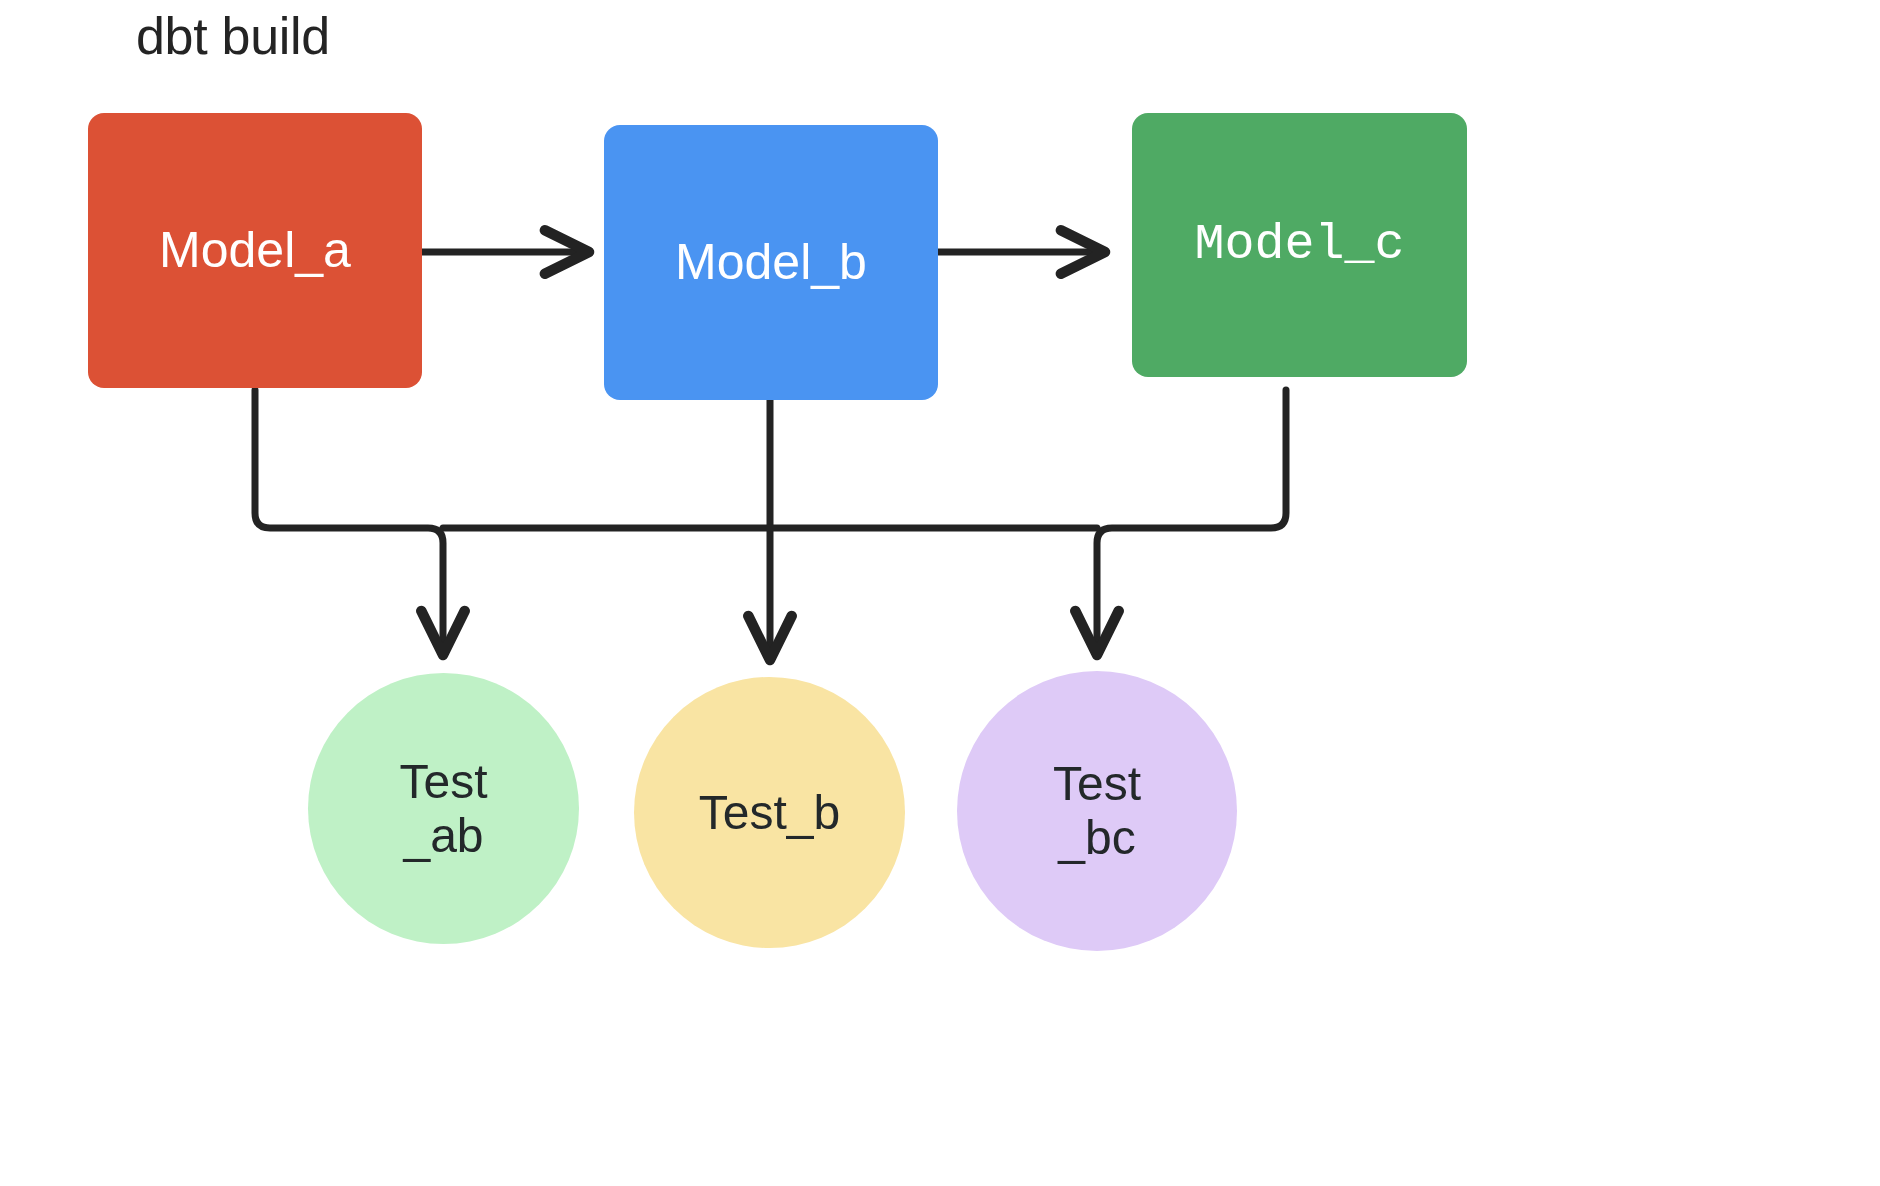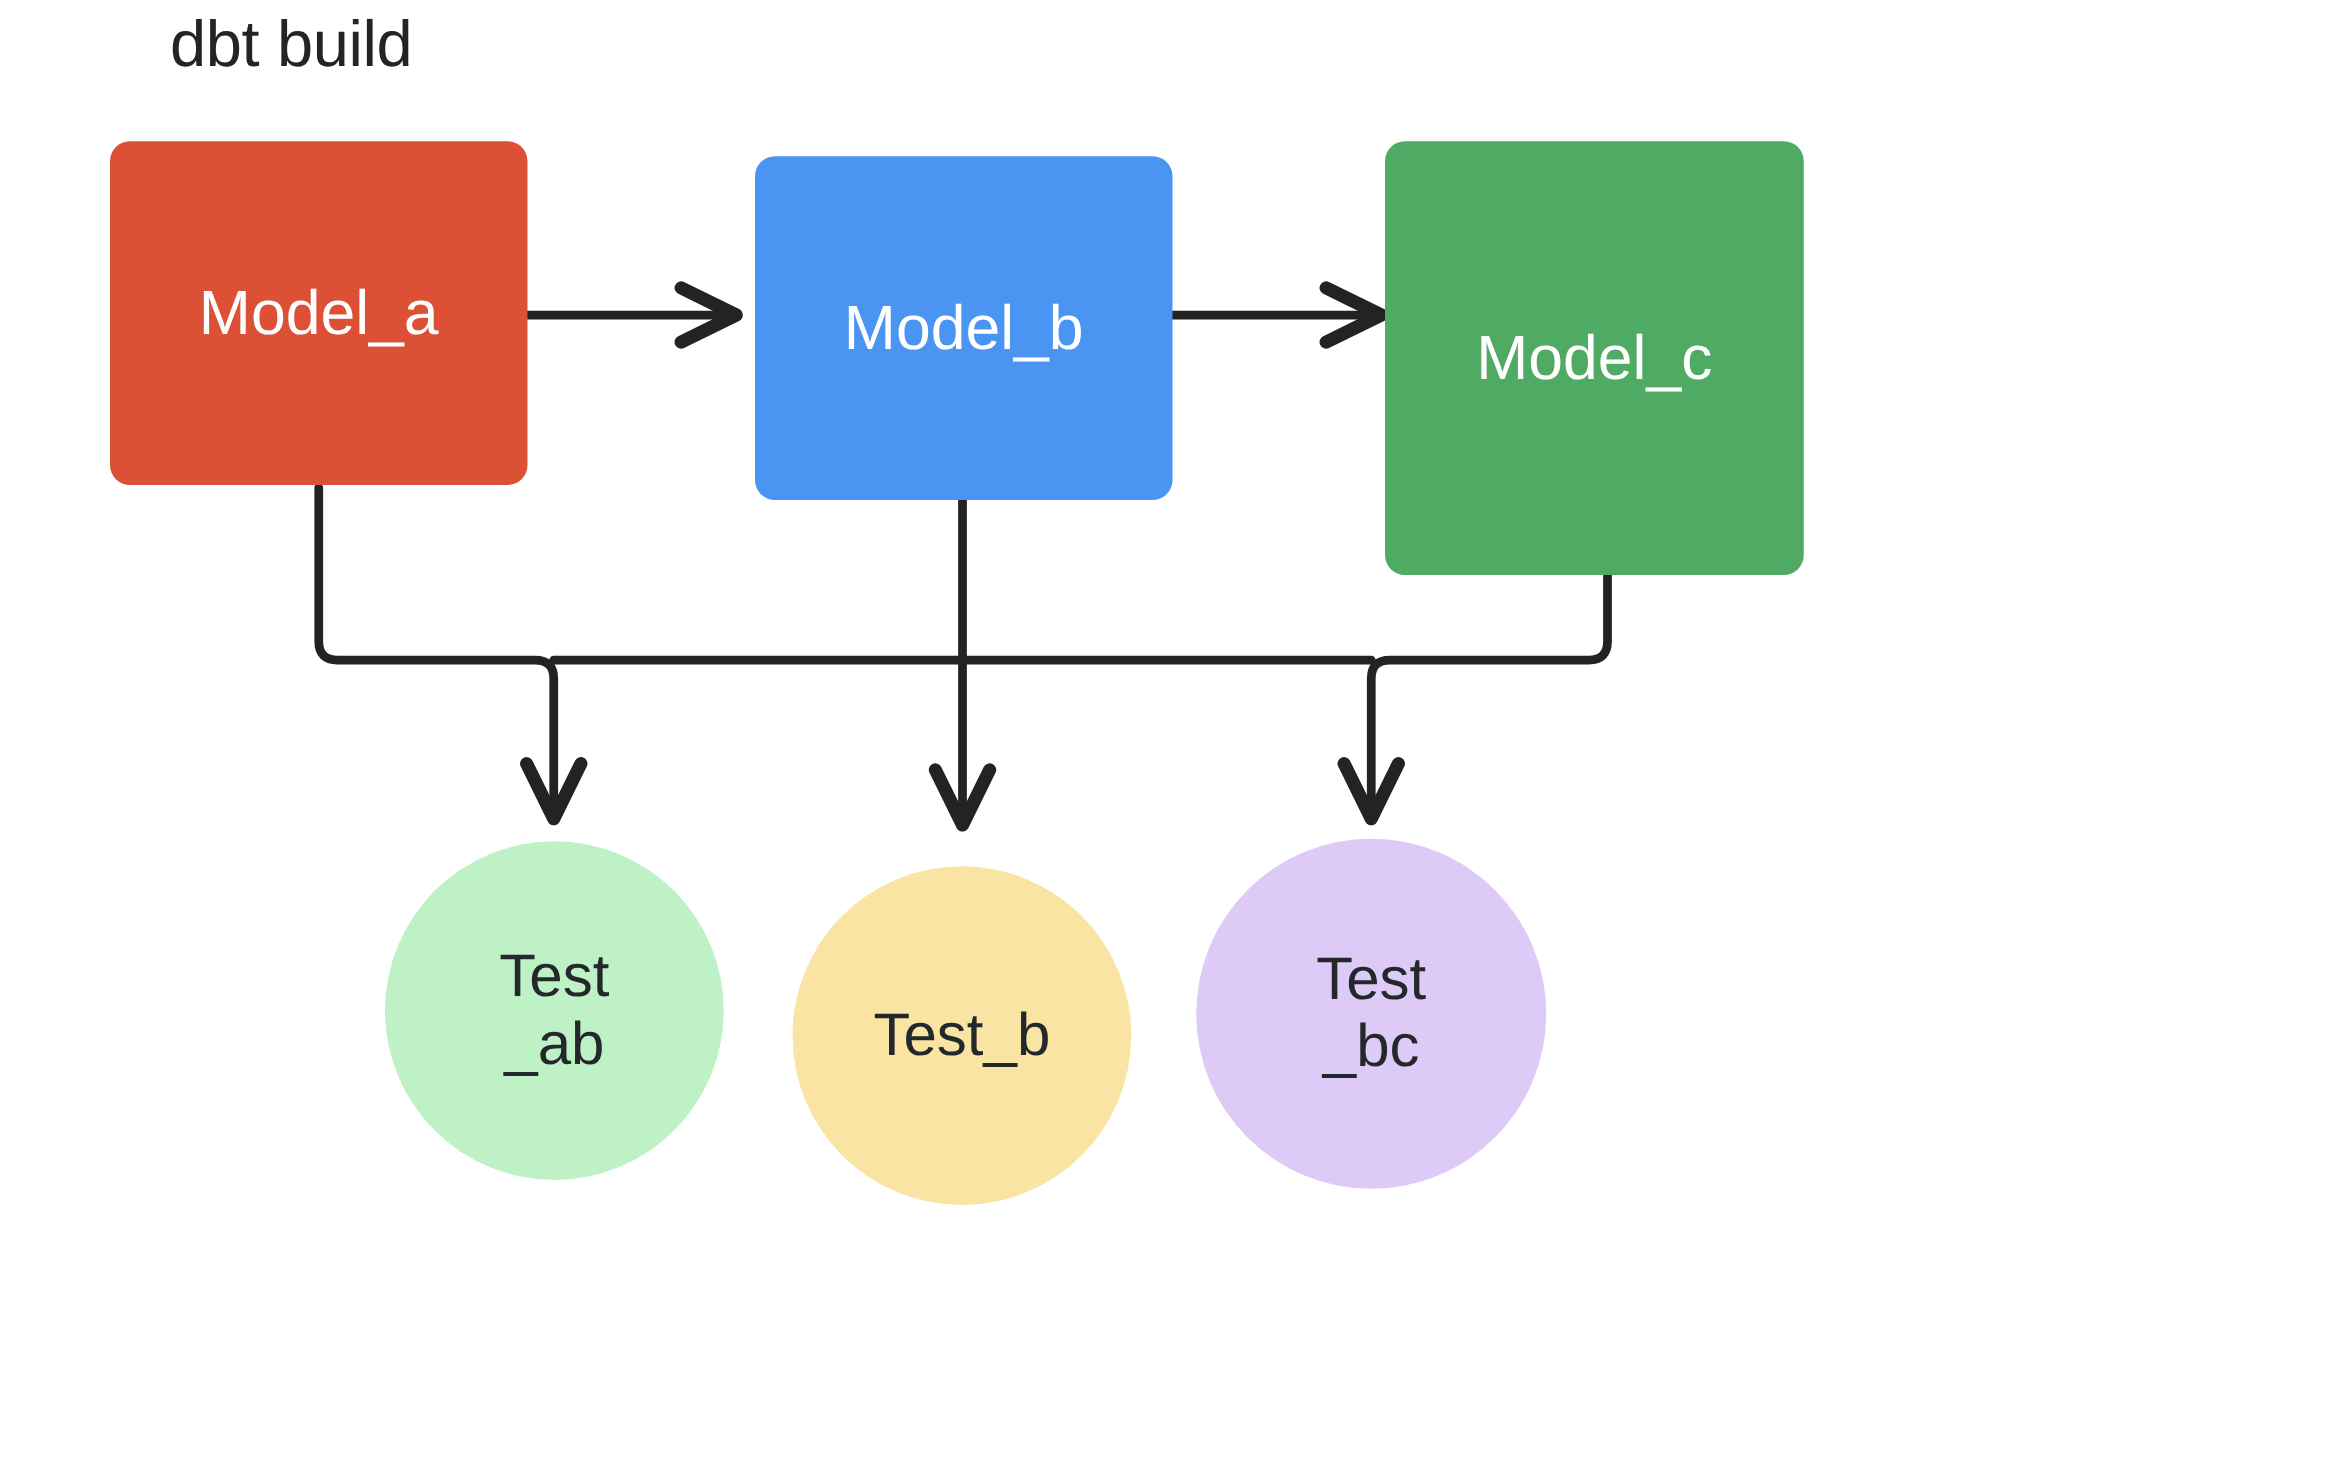--- a/index.html
+++ b/index.html
@@ -61,23 +61,23 @@
   }
   .test-node .node-label {
     font-size: 48px;
     line-height: 1.12;
     color: #23282a;
     text-align: center;
     white-space: pre-line;
   }
   #node-model-a { left: 88px;   top: 113px; width: 334px; height: 275px; background: #dc5135; }
   #node-model-b { left: 604px;  top: 125px; width: 334px; height: 275px; background: #4a94f2; }
-  #node-model-c { left: 1108px; top: 113px; width: 335px; height: 347px; background: #4faa64; }
+  #node-model-c { left: 1132px; top: 113px; width: 335px; height: 264px; background: #4faa64; font-family: Liberation Mono, monospace; }
   #node-test-ab { left: 308px;  top: 673px; width: 271px; height: 271px; background: #bff1c6; }
-  #node-test-b  { left: 634px;  top: 693px; width: 271px; height: 271px; background: #f9e4a3; align-items: center; }
+  #node-test-b  { left: 634px;  top: 677px; width: 271px; height: 271px; background: #f9e4a3; align-items: center; }
   #node-test-bc { left: 957px;  top: 671px; width: 280px; height: 280px; background: #decaf7; }
 </style>
 </head>
 <body>
 
 <div id="canvas">
 
   <div class="diagram-title">dbt build</div>
 
   <svg id="edges" viewBox="0 0 1880 1186" width="1880" height="1186" xmlns="http://www.w3.org/2000/svg">

